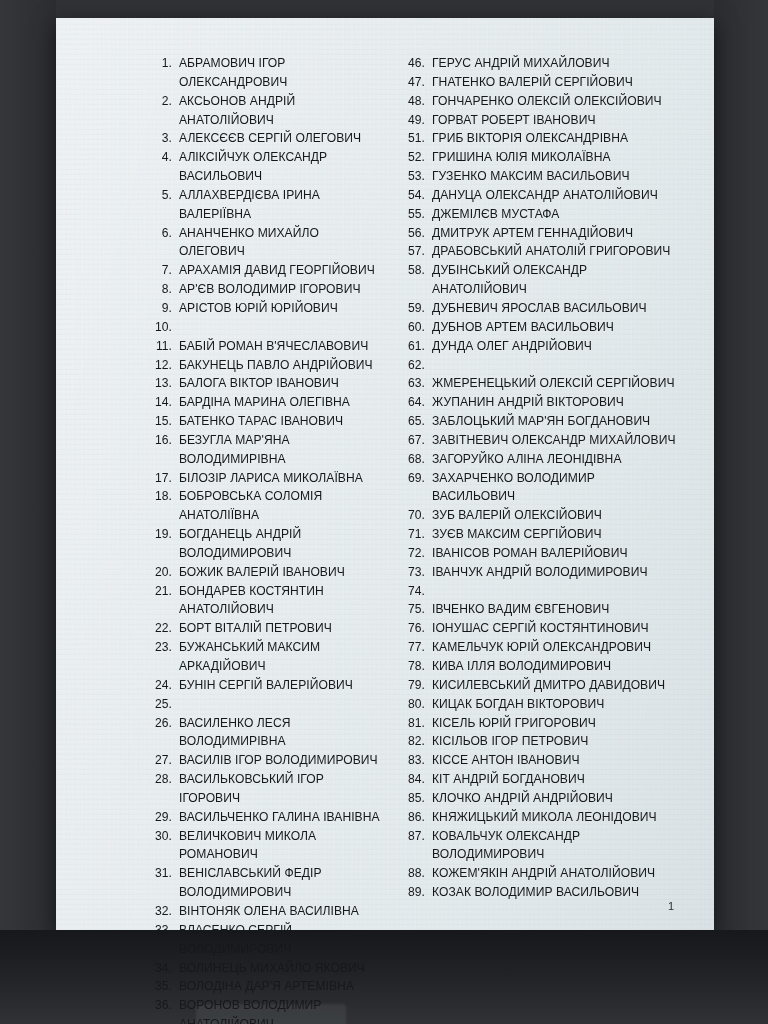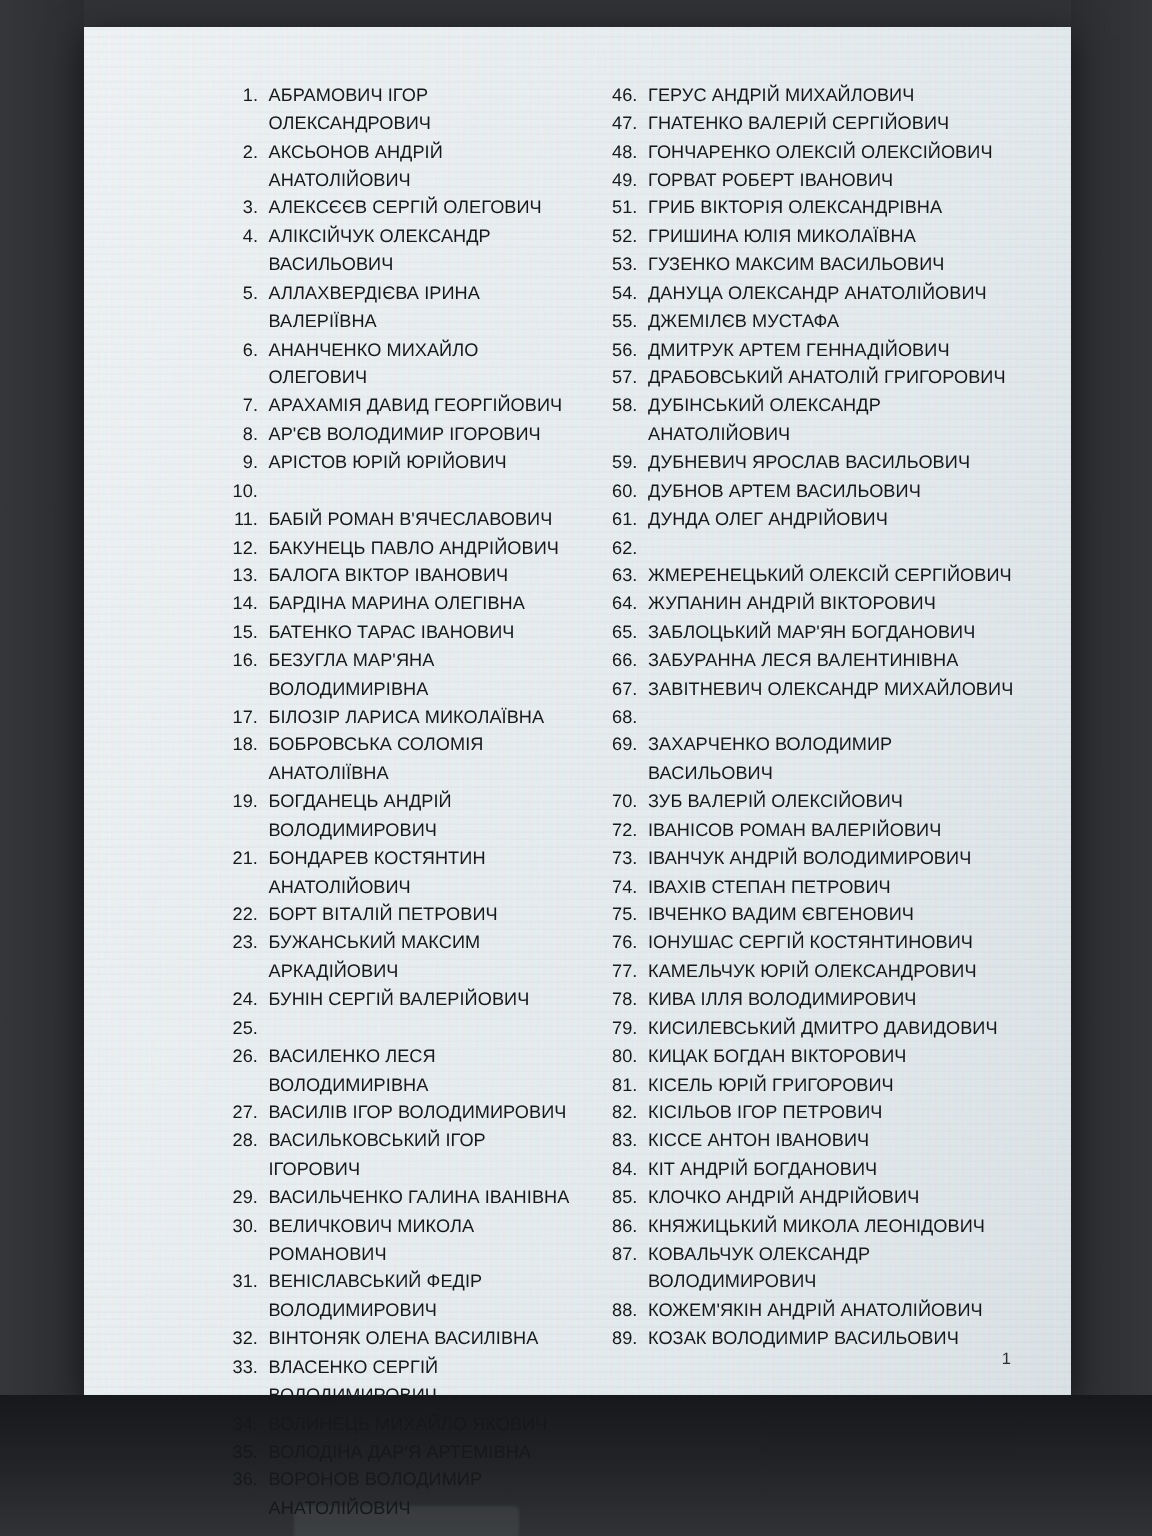--- a/index.html
+++ b/index.html
@@ -150,20 +150,21 @@
             <li><span class="num">10.</span></li>
             <li><span class="num">11.</span><span class="nm">БАБІЙ РОМАН В'ЯЧЕСЛАВОВИЧ</span></li>
             <li><span class="num">12.</span><span class="nm">БАКУНЕЦЬ ПАВЛО АНДРІЙОВИЧ</span></li>
             <li><span class="num">13.</span><span class="nm">БАЛОГА ВІКТОР ІВАНОВИЧ</span></li>
             <li><span class="num">14.</span><span class="nm">БАРДІНА МАРИНА ОЛЕГІВНА</span></li>
             <li><span class="num">15.</span><span class="nm">БАТЕНКО ТАРАС ІВАНОВИЧ</span></li>
             <li><span class="num">16.</span><span class="nm">БЕЗУГЛА МАР'ЯНА ВОЛОДИМИРІВНА</span></li>
             <li><span class="num">17.</span><span class="nm">БІЛОЗІР ЛАРИСА МИКОЛАЇВНА</span></li>
             <li><span class="num">18.</span><span class="nm">БОБРОВСЬКА СОЛОМІЯ АНАТОЛІЇВНА</span></li>
             <li><span class="num">19.</span><span class="nm">БОГДАНЕЦЬ АНДРІЙ ВОЛОДИМИРОВИЧ</span></li>
+            <li><span class="num">20.</span><span class="nm">БОЖИК ВАЛЕРІЙ ІВАНОВИЧ</span></li>
             <li><span class="num">21.</span><span class="nm">БОНДАРЕВ КОСТЯНТИН АНАТОЛІЙОВИЧ</span></li>
             <li><span class="num">22.</span><span class="nm">БОРТ ВІТАЛІЙ ПЕТРОВИЧ</span></li>
             <li><span class="num">23.</span><span class="nm">БУЖАНСЬКИЙ МАКСИМ АРКАДІЙОВИЧ</span></li>
             <li><span class="num">24.</span><span class="nm">БУНІН СЕРГІЙ ВАЛЕРІЙОВИЧ</span></li>
             <li><span class="num">25.</span></li>
             <li><span class="num">26.</span><span class="nm">ВАСИЛЕНКО ЛЕСЯ ВОЛОДИМИРІВНА</span></li>
             <li><span class="num">27.</span><span class="nm">ВАСИЛІВ ІГОР ВОЛОДИМИРОВИЧ</span></li>
             <li><span class="num">28.</span><span class="nm">ВАСИЛЬКОВСЬКИЙ ІГОР ІГОРОВИЧ</span></li>
             <li><span class="num">29.</span><span class="nm">ВАСИЛЬЧЕНКО ГАЛИНА ІВАНІВНА</span></li>
             <li><span class="num">30.</span><span class="nm">ВЕЛИЧКОВИЧ МИКОЛА РОМАНОВИЧ</span></li>
@@ -192,29 +193,29 @@
             <li><span class="num">57.</span><span class="nm">ДРАБОВСЬКИЙ АНАТОЛІЙ ГРИГОРОВИЧ</span></li>
             <li><span class="num">58.</span><span class="nm">ДУБІНСЬКИЙ ОЛЕКСАНДР
 АНАТОЛІЙОВИЧ</span></li>
             <li><span class="num">59.</span><span class="nm">ДУБНЕВИЧ ЯРОСЛАВ ВАСИЛЬОВИЧ</span></li>
             <li><span class="num">60.</span><span class="nm">ДУБНОВ АРТЕМ ВАСИЛЬОВИЧ</span></li>
             <li><span class="num">61.</span><span class="nm">ДУНДА ОЛЕГ АНДРІЙОВИЧ</span></li>
             <li><span class="num">62.</span></li>
             <li><span class="num">63.</span><span class="nm">ЖМЕРЕНЕЦЬКИЙ ОЛЕКСІЙ СЕРГІЙОВИЧ</span></li>
             <li><span class="num">64.</span><span class="nm">ЖУПАНИН АНДРІЙ ВІКТОРОВИЧ</span></li>
             <li><span class="num">65.</span><span class="nm">ЗАБЛОЦЬКИЙ МАР'ЯН БОГДАНОВИЧ</span></li>
-            <li><span class="num">66.</span><span class="nm">ЗАБУРАННА ЛЕСЯ ВАЛЕНТИНІВНА</span></li>
             <li><span class="num">67.</span><span class="nm">ЗАВІТНЕВИЧ ОЛЕКСАНДР МИХАЙЛОВИЧ</span></li>
-            <li><span class="num">68.</span></li>
+            <li><span class="num">68.</span><span class="nm">ЗАГОРУЙКО АЛІНА ЛЕОНІДІВНА</span></li>
             <li><span class="num">69.</span><span class="nm">ЗАХАРЧЕНКО ВОЛОДИМИР
 ВАСИЛЬОВИЧ</span></li>
             <li><span class="num">70.</span><span class="nm">ЗУБ ВАЛЕРІЙ ОЛЕКСІЙОВИЧ</span></li>
+            <li><span class="num">71.</span><span class="nm">ЗУЄВ МАКСИМ СЕРГІЙОВИЧ</span></li>
             <li><span class="num">72.</span><span class="nm">ІВАНІСОВ РОМАН ВАЛЕРІЙОВИЧ</span></li>
             <li><span class="num">73.</span><span class="nm">ІВАНЧУК АНДРІЙ ВОЛОДИМИРОВИЧ</span></li>
-            <li><span class="num">74.</span><span class="nm">ІВАХІВ СТЕПАН ПЕТРОВИЧ</span></li>
+            <li><span class="num">74.</span></li>
             <li><span class="num">75.</span><span class="nm">ІВЧЕНКО ВАДИМ ЄВГЕНОВИЧ</span></li>
             <li><span class="num">76.</span><span class="nm">ІОНУШАС СЕРГІЙ КОСТЯНТИНОВИЧ</span></li>
             <li><span class="num">77.</span><span class="nm">КАМЕЛЬЧУК ЮРІЙ ОЛЕКСАНДРОВИЧ</span></li>
             <li><span class="num">78.</span><span class="nm">КИВА ІЛЛЯ ВОЛОДИМИРОВИЧ</span></li>
             <li><span class="num">79.</span><span class="nm">КИСИЛЕВСЬКИЙ ДМИТРО ДАВИДОВИЧ</span></li>
             <li><span class="num">80.</span><span class="nm">КИЦАК БОГДАН ВІКТОРОВИЧ</span></li>
             <li><span class="num">81.</span><span class="nm">КІСЕЛЬ ЮРІЙ ГРИГОРОВИЧ</span></li>
             <li><span class="num">82.</span><span class="nm">КІСІЛЬОВ ІГОР ПЕТРОВИЧ</span></li>
             <li><span class="num">83.</span><span class="nm">КІССЕ АНТОН ІВАНОВИЧ</span></li>
             <li><span class="num">84.</span><span class="nm">КІТ АНДРІЙ БОГДАНОВИЧ</span></li>

